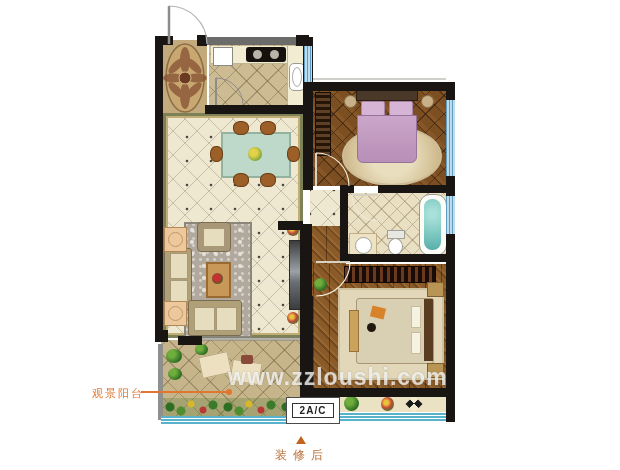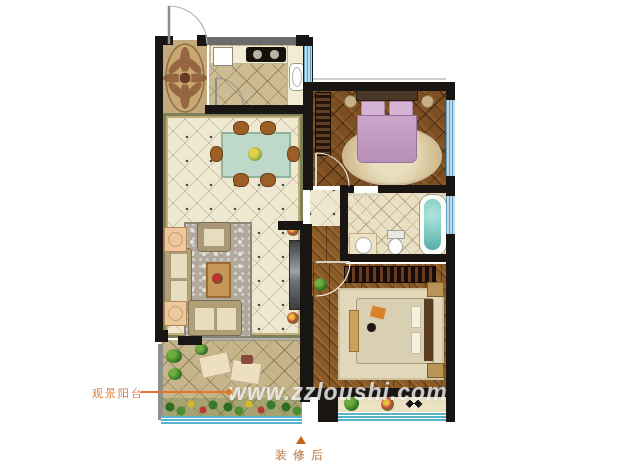--- a/index.html
+++ b/index.html
@@ -261,23 +261,26 @@
     <line x1="352" y1="195" x2="378" y2="195" stroke="#d8d2c2" stroke-width="2"></line>
     <path d="M 352 195 A 26 26 0 0 0 378 221" stroke="#efe9d6" stroke-width="1.2" fill="none"></path>
 
     <line x1="316" y1="262" x2="350" y2="262" stroke="#d8d2c2" stroke-width="2"></line>
     <path d="M 350 262 A 34 34 0 0 1 316 296" stroke="#efe9d6" stroke-width="1.2" fill="none"></path>
 
     <line x1="202" y1="339" x2="300" y2="339" stroke="#7e7e78" stroke-width="3"></line>
     <line x1="202" y1="339" x2="300" y2="339" stroke="#e8e4d6" stroke-width="1"></line>
   </svg>
 
-  <div class="wm-url" style="left:228px;top:379px;font-style:italic;">www.zzloushi.com</div>
+  <div class="wm-url" style="left:228px;top:364px;">www.zzloushi.com</div>
 
   <div class="lbl-balcony" style="left:92px;top:386px;">观景阳台</div>
   <div class="pointer-line" style="left:141px;top:391px;width:86px;"></div>
   <div class="pointer-dot" style="left:226px;top:389px;"></div>
 
+  <div class="unit-box" style="left:286px;top:397px;width:52px;height:25px;">
+    <span class="unit-inner">2A/C</span>
+  </div>
 
   <div class="caption-tri" style="left:296px;top:436px;"></div>
   <div class="caption" style="left:275px;top:447px;">装修后</div>
 
 </div>
 
 </body></html>

